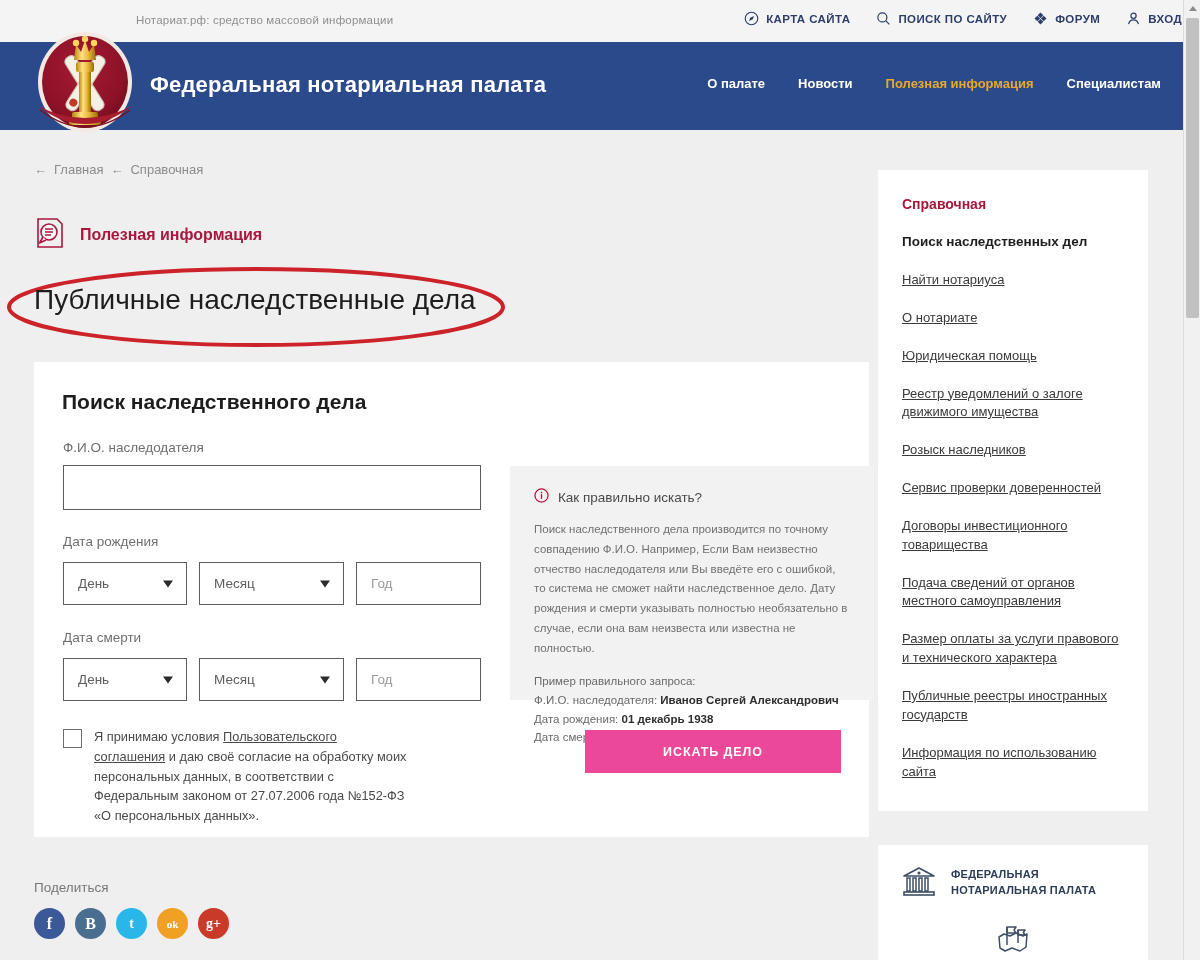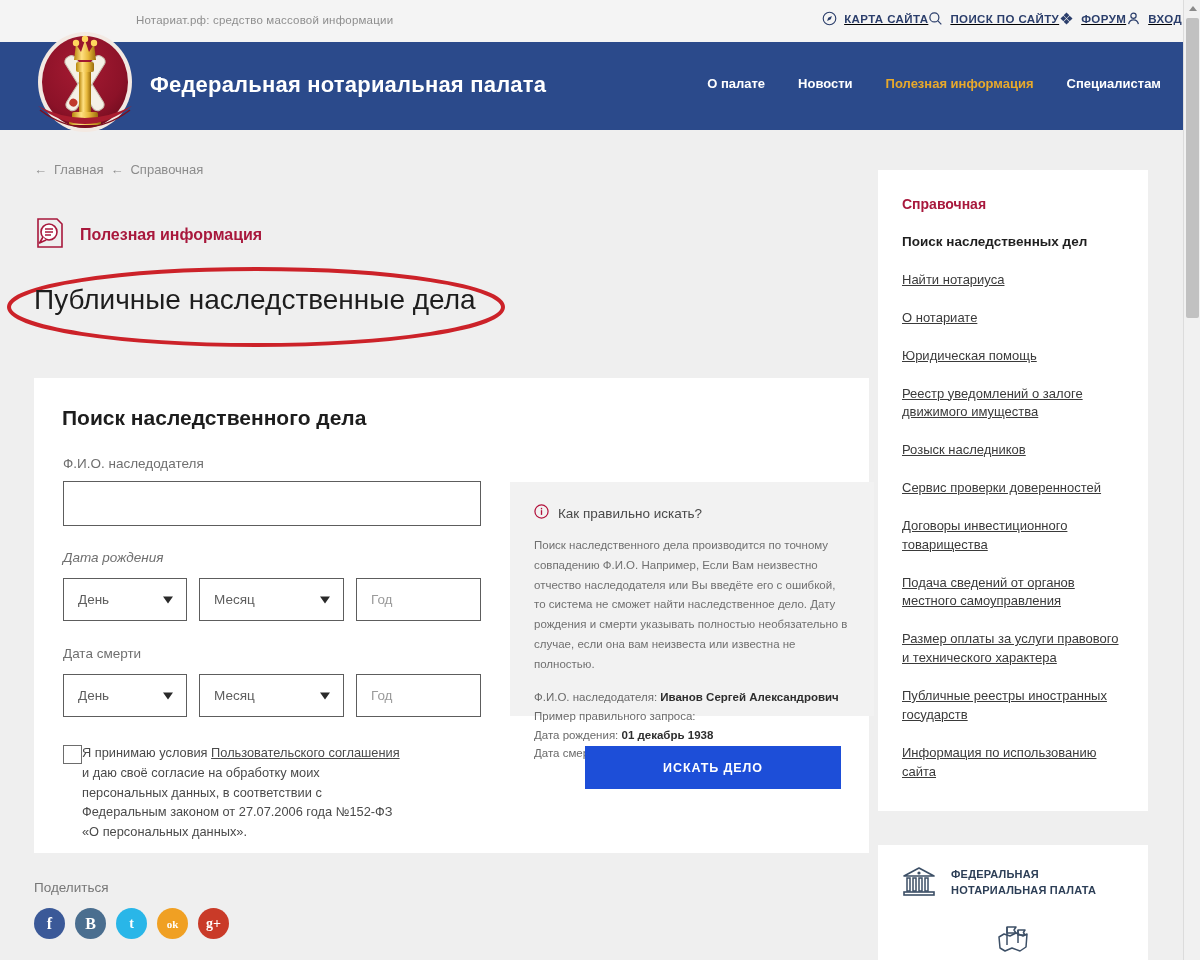--- a/index.html
+++ b/index.html
@@ -36,21 +36,21 @@
     position: absolute; top: 0; left: 0; width: 1183px; height: 42px;
     background: #f4f4f4;
     display: flex; align-items: center;
   }
   .topbar-tagline {
     position: absolute; left: 136px; top: 14px;
     font-size: 11.5px; color: #8e8e8e; letter-spacing: .2px;
   }
   .topnav {
     position: absolute; right: 18px; top: 11px;
-    display: flex; align-items: flex-end;  text-decoration: underline;
+    display: flex; align-items: flex-end; gap: 26px;
   }
   .topnav-item {
     display: flex; align-items: center; gap: 7px;
     font-size: 11.5px; font-weight: bold; color: #2b3e6b;
     letter-spacing: .4px; cursor: pointer; text-transform: uppercase;
   }
   .topnav-item svg { display: block; }
 
   
   .header {
@@ -98,37 +98,37 @@
   
   .title-wrap { position: absolute; left: 0; top: 262px; width: 540px; height: 90px; }
   .page-title {
     position: absolute; left: 34px; top: 22px;
     font-size: 28px; color: #1d1d1d; font-weight: normal;
   }
   .ellipse { position: absolute; left: 0; top: 0; }
 
   
   .card {
-    position: absolute; left: 34px; top: 378px;
+    position: absolute; left: 34px; top: 362px;
     width: 835px; height: 475px; background: #ffffff;
   }
   .card h2 {
     margin: 0; position: absolute; left: 28px; top: 28px;
     font-size: 21px; font-weight: bold; color: #1d1d1d;
   }
   .field-label {
     font-size: 13.5px; color: #6f6f6f;
   }
   .fio-label { position: absolute; left: 29px; top: 78px; }
   .fio-input {
     position: absolute; left: 29px; top: 103px; width: 418px; height: 45px;
     border: 1px solid #5d5d5d; background: #fff; font-size: 14px;
     padding: 0 10px; outline: none; font-family: inherit;
   }
-  .birth-label { position: absolute; left: 29px; top: 172px; font-style: italic; }
+  .birth-label { position: absolute; left: 29px; top: 172px; }
   .death-label { position: absolute; left: 29px; top: 268px; }
   .row-birth { position: absolute; left: 29px; top: 200px; display: flex; gap: 12px; }
   .row-death { position: absolute; left: 29px; top: 296px; display: flex; gap: 12px; }
   .sel {
     position: relative; width: 124px; height: 43px;
     border: 1px solid #5d5d5d; background: #fff;
     display: flex; align-items: center; cursor: pointer;
   }
   .sel .sel-text {
     font-size: 13.5px; color: #5e5e5e; padding-left: 14px;
@@ -138,21 +138,21 @@
     width: 0; height: 0; border-left: 5px solid transparent;
     border-right: 5px solid transparent; border-top: 7px solid #2a2a2a;
   }
   .sel.wide { width: 145px; }
   .sel.year { width: 125px; }
   .sel.year .sel-text { color: #9a9a9a; }
 
   
   .consent {
     position: absolute; left: 29px; top: 365px; width: 345px;
-    display: flex; 
+    display: flex; gap: 12px;
   }
   .consent-box {
     flex: 0 0 auto; width: 19px; height: 19px; margin-top: 2px;
     border: 1px solid #6d6d6d; background: #fff; cursor: pointer;
   }
   .consent-text {
     font-size: 12.8px; color: #4a4a4a; line-height: 1.55;
   }
   .consent-text a { color: #4a4a4a; text-decoration: underline; cursor: pointer; }
 
@@ -169,21 +169,21 @@
     font-size: 11.5px; color: #707070; line-height: 1.72;
   }
   .help-example {
     margin-top: 14px; font-size: 11.5px; color: #6a6a6a; line-height: 1.62;
   }
   .help-example b { color: #2e2e2e; }
 
   
   .submit-btn {
     position: absolute; left: 551px; top: 368px;
-    width: 256px; height: 43px; background: #1d4ed8;
+    width: 256px; height: 43px; background: #ec4899;
     color: #ffffff; font-size: 12.5px; font-weight: bold; letter-spacing: .9px;
     border: none; cursor: pointer; font-family: inherit;
   }
 
   
   .share-label {
     position: absolute; left: 34px; top: 880px;
     font-size: 13.5px; color: #777777;
   }
   .share-row {
@@ -406,22 +406,22 @@
           <svg width="15" height="15" viewBox="0 0 16 16">
               <circle cx="8" cy="8" r="7" fill="none" stroke="#b3123c" stroke-width="1.3"></circle>
               <rect x="7.3" y="6.6" width="1.4" height="5" fill="#b3123c"></rect>
               <rect x="7.3" y="4.1" width="1.4" height="1.6" fill="#b3123c"></rect>
             </svg>
         </span>
         <span>Как правильно искать?</span>
       </div>
       <div class="help-body">Поиск наследственного дела производится по точному совпадению Ф.И.О. Например, Если Вам неизвестно отчество наследодателя или Вы введёте его с ошибкой, то система не сможет найти наследственное дело. Дату рождения и смерти указывать полностью необязательно в случае, если она вам неизвеста или известна не полностью.</div>
       <div class="help-example">
+        <div>Пример правильного запроса:</div>
         <div><span>Ф.И.О. наследодателя: </span><b>Иванов Сергей Александрович</b></div>
-        <div>Пример правильного запроса:</div>
         <div><span>Дата рождения: </span><b>01 декабрь 1938</b></div>
         <div><span>Дата смерти: </span><b>10 июнь 2007</b></div>
       </div>
     </div>
 
     <button class="submit-btn">ИСКАТЬ ДЕЛО</button>
   </div>
 
   <div class="share-label">Поделиться</div>
   <div class="share-row">

